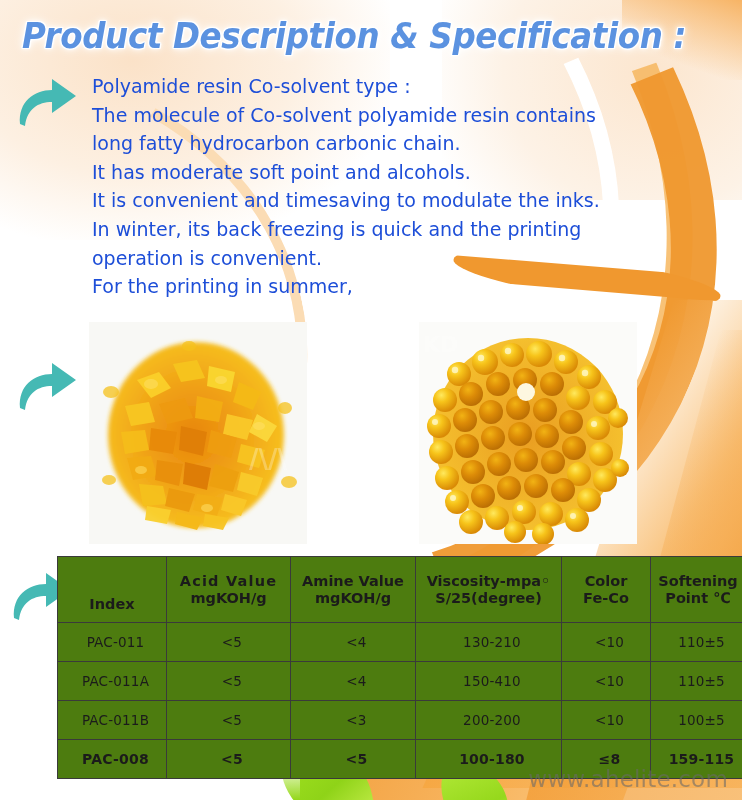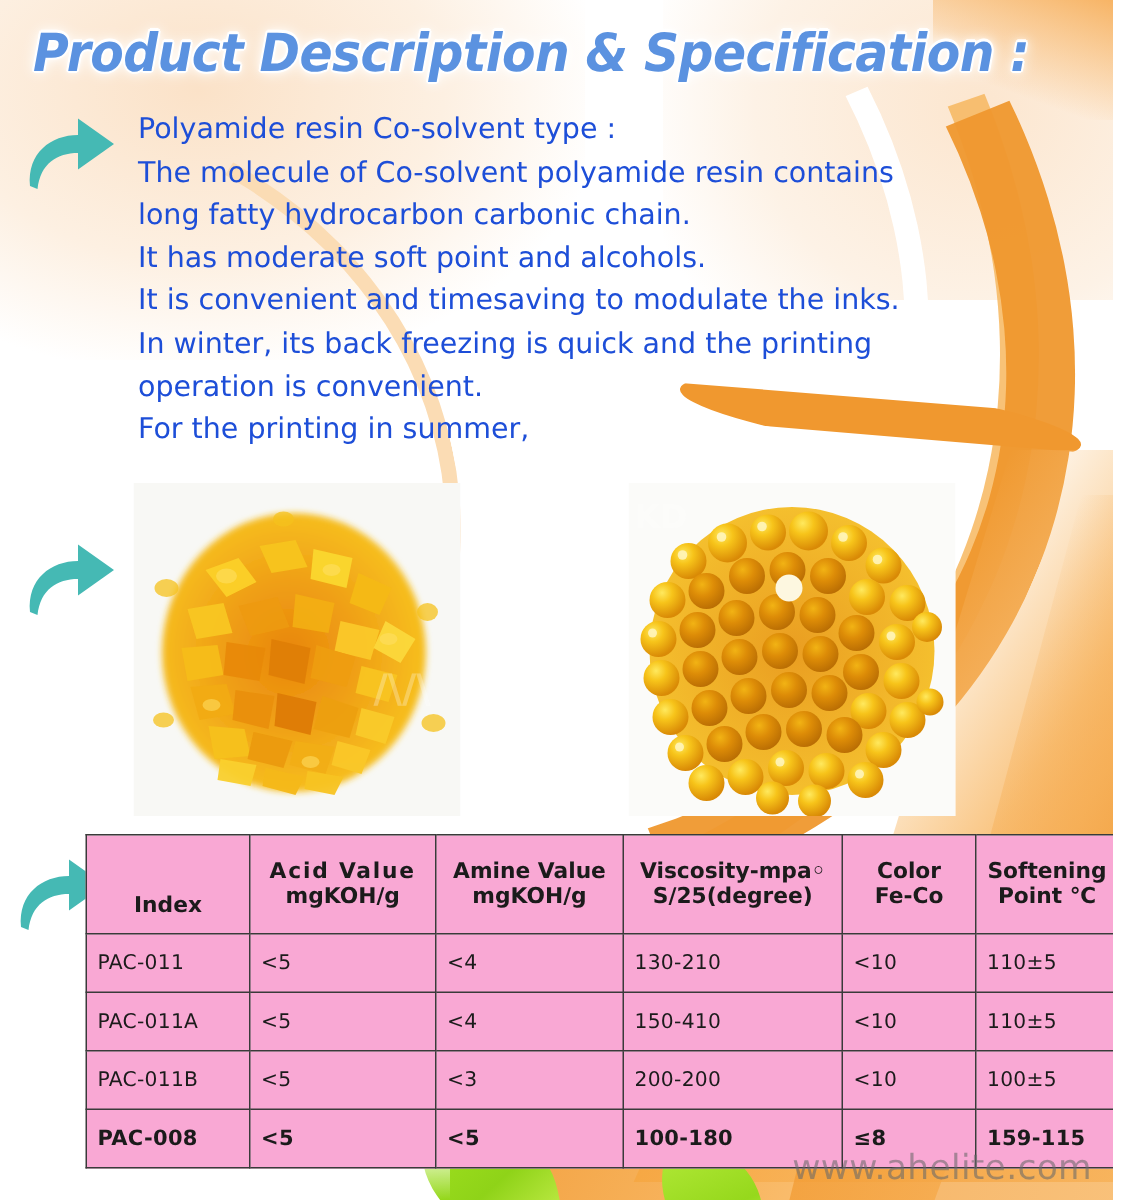--- a/index.html
+++ b/index.html
@@ -234,41 +234,41 @@
     width: 688px;
     background: #ffffff;
     table-layout: fixed;
     font-family: "DejaVu Sans", sans-serif;
   }
   table.spec th,
   table.spec td {
     border: 1.6px solid #3a3a3a;
     padding: 0;
     vertical-align: middle;
-    background: #f9a8d4;
+    background: #4d7c0f;
   }
   table.spec thead th {
     height: 56px;
     font-size: 14.5px;
     font-weight: bold;
     color: #1b1b1b;
     text-align: center;
     line-height: 17px;
     padding: 0 4px;
   }
   table.spec thead th.col-index {
     vertical-align: bottom;
     padding-bottom: 9px;
   }
   table.spec tbody td {
     height: 38px;
     font-size: 13.5px;
     color: #1b1b1b;
     padding-left: 7px;
-    text-align: left;
+    text-align: center;
     letter-spacing: .2px;
   }
   table.spec tbody tr.row-highlight td {
     font-weight: bold;
     font-size: 14px;
   }
   .hdr-l1, .hdr-l2 { display: block; white-space: nowrap; }
   .hdr-acid .hdr-l1 { letter-spacing: 1.2px; }
 
   

